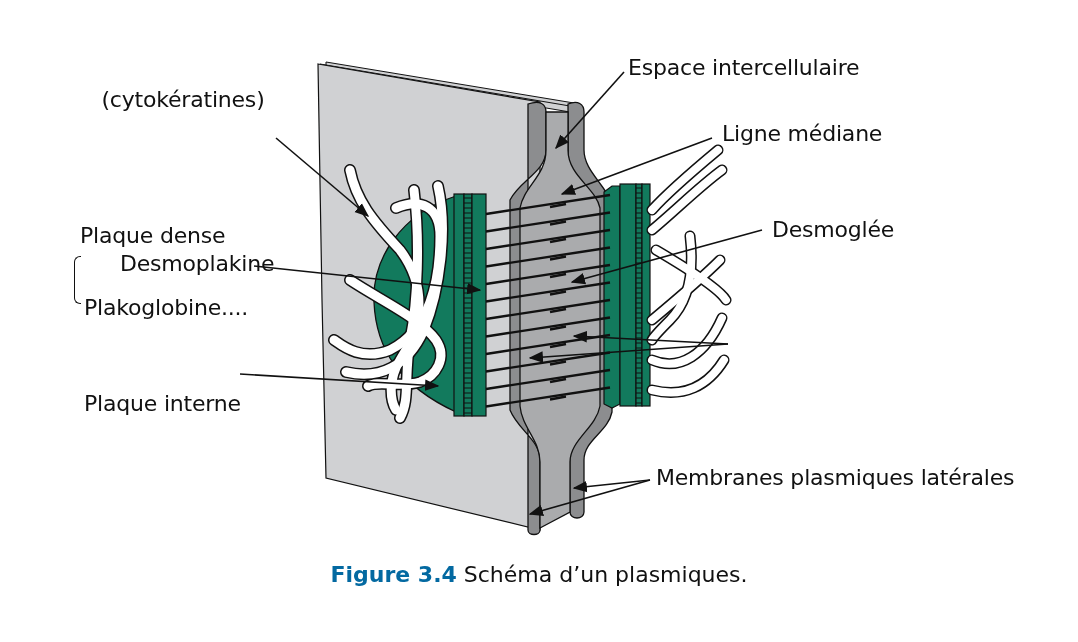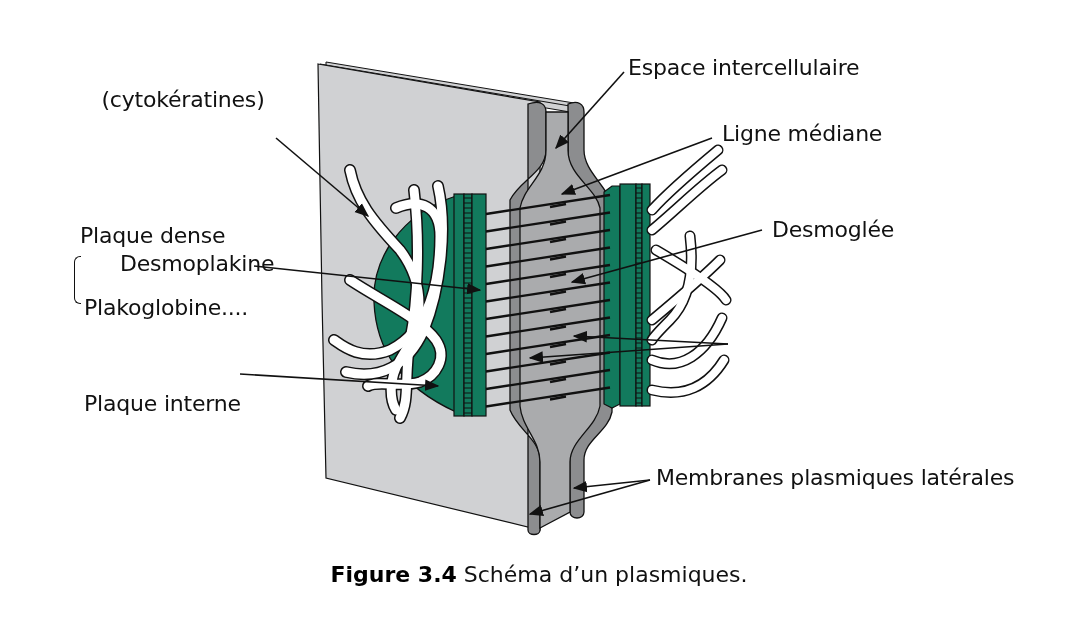--- a/index.html
+++ b/index.html
@@ -4,21 +4,21 @@
 <style>
   html, body { margin: 0; padding: 0; background: #ffffff; }
   body { width: 1078px; height: 642px; position: relative; overflow: hidden;
          font-family: "DejaVu Sans", sans-serif; }
   #stage { position: absolute; left: 0; top: 0; width: 1078px; height: 642px; }
   .lbl { position: absolute; font-family: "DejaVu Sans", sans-serif; font-size: 22px;
          color: #111; line-height: 24px; white-space: nowrap; letter-spacing: -0.2px; }
   .center { text-align: center; }
   .caption { position: absolute; left: 0; width: 1078px; top: 562px; text-align: center;
              font-size: 22px; color: #111; font-family: "DejaVu Sans", sans-serif; }
-  .caption .num { color: #000000; font-weight: bold; }
+  .caption .num { color: #0369a1; font-weight: bold; }
   .bracket { position: absolute; left: 74px; top: 256px; width: 6px; height: 46px;
              border: 1.5px solid #111; border-right: none; border-radius: 6px 0 0 6px; }
 </style>
 </head>
 <body>
 
 <svg id="stage" width="1078" height="642" viewBox="0 0 1078 642">
   <defs>
     <marker id="arr" viewBox="0 0 10 10" refX="9" refY="5" markerWidth="9" markerHeight="9" orient="auto-start-reverse">
       <path d="M0,1 L10,5 L0,9 z" fill="#111"></path>

